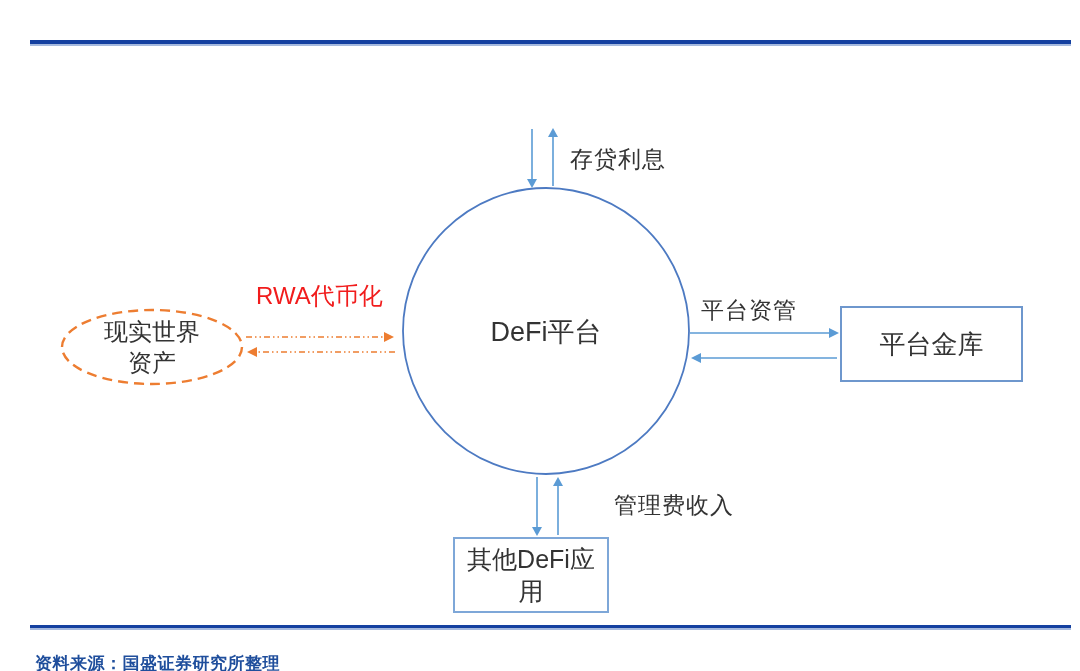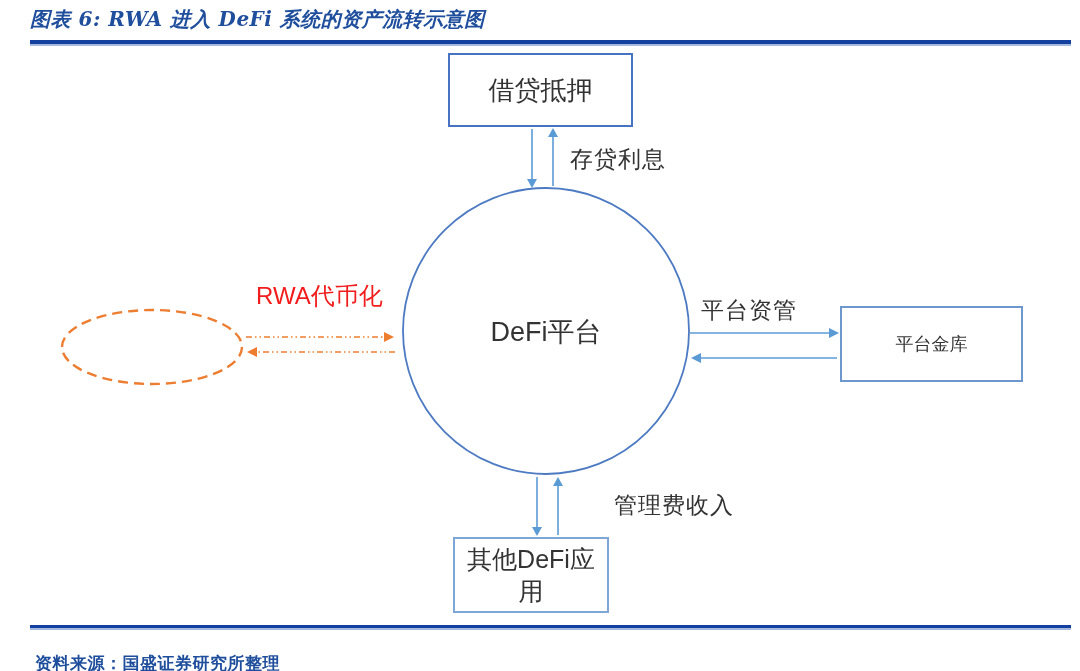--- a/index.html
+++ b/index.html
@@ -54,21 +54,21 @@
     position: absolute;
     display: flex;
     align-items: center;
     justify-content: center;
     text-align: center;
     background: #ffffff;
     color: #333333;
     box-sizing: border-box;
   }
   .box-top    { left: 448px; top: 53px;  width: 185px; height: 74px; border: 2px solid #4673c2; font-size: 26px; }
-  .box-right  { left: 840px; top: 306px; width: 183px; height: 76px; border: 2px solid #6e97cd; font-size: 18px; align-items: center; }
+  .box-right  { left: 840px; top: 306px; width: 183px; height: 76px; border: 2px solid #6e97cd; font-size: 26px; align-items: center; }
   .box-bottom { left: 453px; top: 537px; width: 156px; height: 76px; border: 2px solid #7ea7d8; font-size: 25px; line-height: 1.3; }
   .multi-line span { display: block; }
 
   .circle-label {
     position: absolute;
     left: 436px; top: 314px; width: 220px;
     text-align: center;
     font-size: 27px;
     color: #333333;
   }
@@ -92,21 +92,20 @@
   .lbl-top    { left: 570px; top: 144px; }
   .lbl-right  { left: 701px; top: 295px; }
   .lbl-bottom { left: 567px; top: 490px; margin-left: 47px; }
   .lbl-left   { left: 256px; top: 280px; font-size: 24px; color: #f11c1c; letter-spacing: 0; }
 </style>
 </head>
 <body>
 
 <div class="canvas">
 
-  <div class="figure-title">图表 6:  RWA 进入 DeFi 系统的资产流转示意图</div>
   <div class="rule rule-top"></div>
   <div class="rule rule-bottom"></div>
   <div class="figure-source">资料来源：国盛证券研究所整理</div>
 
   <svg class="shape-layer" width="1080" height="671" viewBox="0 0 1080 671">
 
     <circle cx="546" cy="331" r="143" fill="#ffffff" stroke="#4d7ac2" stroke-width="1.8"></circle>
 
     <ellipse cx="152" cy="347" rx="90" ry="37" fill="#ffffff" stroke="#ED7D31" stroke-width="2.4" stroke-dasharray="10 6"></ellipse>
 
@@ -124,35 +123,36 @@
     <polygon points="532,527 542,527 537,536" fill="#5B9BD5"></polygon>
     <line x1="558" y1="535" x2="558" y2="486" stroke="#5B9BD5" stroke-width="1.6"></line>
     <polygon points="553,486 563,486 558,477" fill="#5B9BD5"></polygon>
 
     <line x1="246" y1="337" x2="384" y2="337" stroke="#ED7D31" stroke-width="1.5" stroke-dasharray="6 3 1.5 3 1.5 3"></line>
     <polygon points="384,332 384,342 394,337" fill="#ED7D31"></polygon>
     <line x1="395" y1="352" x2="257" y2="352" stroke="#ED7D31" stroke-width="1.5" stroke-dasharray="6 3 1.5 3 1.5 3"></line>
     <polygon points="257,347 257,357 247,352" fill="#ED7D31"></polygon>
   </svg>
 
-  <div class="node box-top">
-    <span>借贷抵押</span>
-  </div>
 
   <div class="node box-right">
     <span>平台金库</span>
   </div>
 
   <div class="node box-bottom multi-line">
     <div>
       <span>其他DeFi应用</span>
     </div>
   </div>
 
   <div class="circle-label">DeFi平台</div>
 
+  <div class="ellipse-label multi-line">
+    <span>现实世界</span>
+    <span>资产</span>
+  </div>
 
   <div class="flow-label lbl-top">存贷利息</div>
   <div class="flow-label lbl-right">平台资管</div>
   <div class="flow-label lbl-bottom">管理费收入</div>
   <div class="flow-label lbl-left">RWA代币化</div>
 
 </div>
 
 </body></html>

